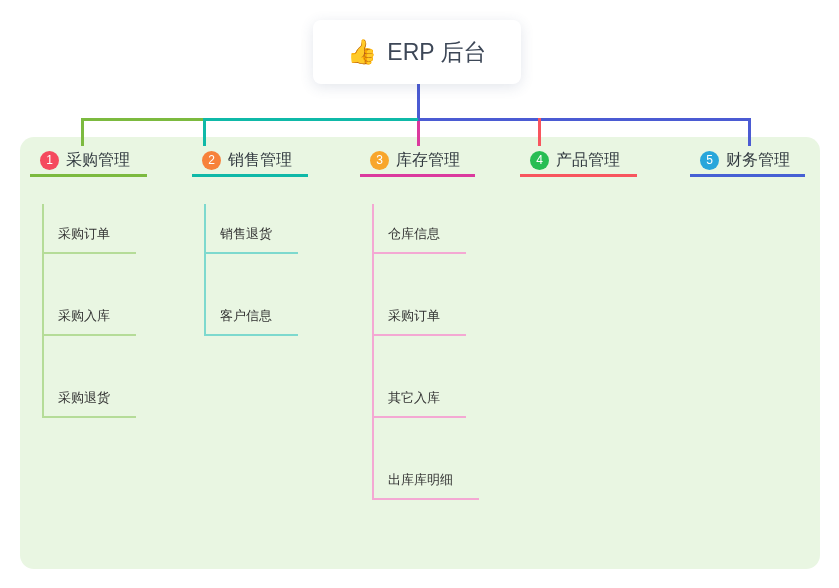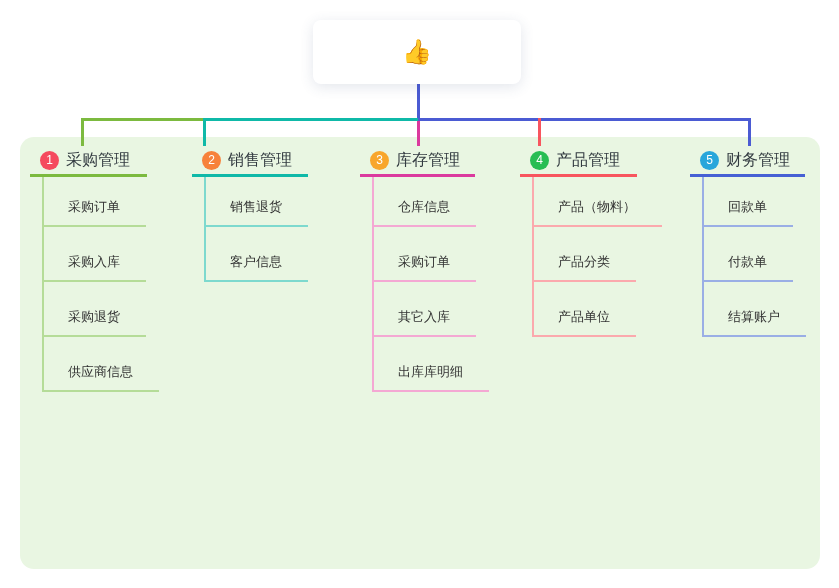--- a/index.html
+++ b/index.html
@@ -26,22 +26,22 @@
     border-bottom:3px solid var(--c);font-size:16px;color:#333B41;
   }
   .badge{
     width:19px;height:19px;border-radius:50%;background:var(--bc);
     color:#fff;font-size:12px;line-height:19px;text-align:center;flex:0 0 auto;
   }
   .kids{margin-left:12px;border-left:2px solid var(--lc);}
   .kid{
     box-sizing:border-box;height:55px;display:flex;align-items:flex-end;
     width:max-content;min-width:72px;
-    padding:0 26px 9px 24px;border-bottom:2px solid var(--lc);
-    font-size:13px;color:#333;white-space:nowrap;
+    padding:0 26px 9px 14px;border-bottom:2px solid var(--lc);
+    font-size:13px;color:#333;white-space:nowrap;margin-top:27px;
   }
   .kid:first-child{height:50px;}
 </style>
 </head>
 <body>
 
 <div class="stage">
 
   <div class="panel" style="background: rgb(233, 246, 226);"></div>
 
@@ -50,32 +50,32 @@
   <div class="line" style="left: 203px; top: 118px; width: 215px; height: 3px; background: rgb(15, 185, 168);"></div>
   <div class="line" style="left: 418px; top: 118px; width: 333px; height: 3px; background: rgb(75, 91, 211);"></div>
   <div class="line" style="left: 81px; top: 118px; width: 3px; height: 28px; background: rgb(124, 186, 63);"></div>
   <div class="line" style="left: 203px; top: 118px; width: 3px; height: 28px; background: rgb(15, 185, 168);"></div>
   <div class="line" style="left: 417px; top: 121px; width: 3px; height: 25px; background: rgb(219, 58, 158);"></div>
   <div class="line" style="left: 538px; top: 118px; width: 3px; height: 28px; background: rgb(248, 85, 94);"></div>
   <div class="line" style="left: 748px; top: 118px; width: 3px; height: 28px; background: rgb(75, 91, 211);"></div>
 
   <div class="root-card">
     <span class="emoji">👍</span>
+    <span>ERP 后台</span>
   </div>
 
   <div class="branch" style="left: 30px; --c: #7CBA3F; --lc: #B5DC98; --bc: #F54A5E;">
     <div class="bhead" style="width:107px">
       <span class="badge">1</span>
       <span>采购管理</span>
     </div>
     <div class="kids">
       <div class="kid">采购订单</div>
       <div class="kid">采购入库</div>
       <div class="kid">采购退货</div>
-      <div class="kid">供应商信息</div>
     </div>
   </div>
 
   <div class="branch" style="left: 192px; --c: #0FB9A8; --lc: #7DD9CE; --bc: #F7823B;">
     <div class="bhead" style="width:106px">
       <span class="badge">2</span>
       <span>销售管理</span>
     </div>
     <div class="kids">
       <div class="kid">销售退货</div>
@@ -94,32 +94,22 @@
       <div class="kid">其它入库</div>
       <div class="kid">出库库明细</div>
     </div>
   </div>
 
   <div class="branch" style="left: 520px; --c: #F8555E; --lc: #FBA9AD; --bc: #27BD53;">
     <div class="bhead" style="width:107px">
       <span class="badge">4</span>
       <span>产品管理</span>
     </div>
-    <div class="kids">
-      <div class="kid">产品（物料）</div>
-      <div class="kid">产品分类</div>
-      <div class="kid">产品单位</div>
-    </div>
   </div>
 
   <div class="branch" style="left: 690px; --c: #4660D4; --lc: #9AAEE5; --bc: #28A6DB;">
     <div class="bhead" style="width:105px">
       <span class="badge">5</span>
       <span>财务管理</span>
     </div>
-    <div class="kids">
-      <div class="kid">回款单</div>
-      <div class="kid">付款单</div>
-      <div class="kid">结算账户</div>
-    </div>
   </div>
 
 </div>
 
 </body></html>

